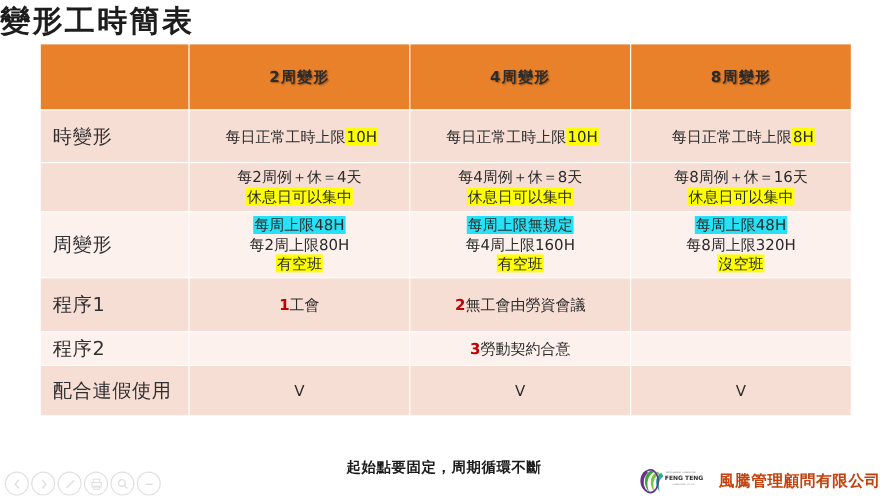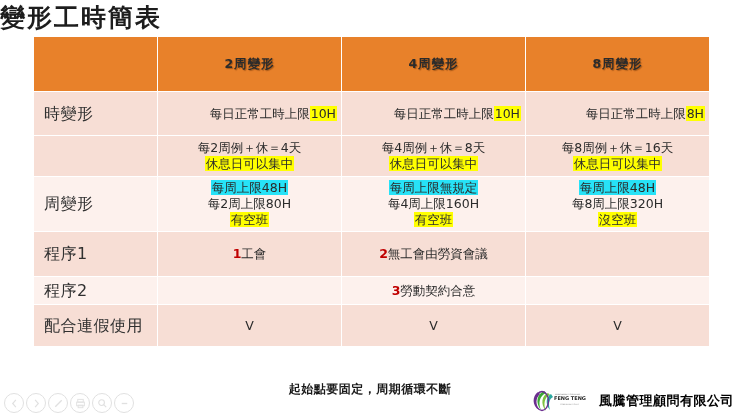--- a/index.html
+++ b/index.html
@@ -71,21 +71,21 @@
     text-align: left;
     font-size: 16px;
     color: #303030;
     letter-spacing: .5px;
   }
   td.val {
     text-align: center;
     padding: 3px 4px;
   }
   td.val-left {
-    text-align: right;
+    text-align: center;
     padding: 3px 4px 3px 8px;
   }
 
   .line { display: block; white-space: nowrap; }
 
   .hl-y { background: #ffff00; padding: 0 1px; }
   .hl-c { background: #27e2f7; padding: 0 1px; }
   .num-red { color: #c00000; font-weight: 700; }
 
   .check { font-size: 15px; color: #3a3a3a; }
@@ -108,21 +108,21 @@
     left: 531px;
     top: 389px;
     display: flex;
     align-items: center;
     gap: 6px;
   }
   .brand-logo { width: 62px; height: 24px; }
   .brand-name {
     font-size: 13px;
     font-weight: 700;
-    color: #000000;
+    color: #c2410c;
     letter-spacing: .5px;
     white-space: nowrap;
   }
 
   
   .viewer-controls {
     position: absolute;
     left: 4px;
     top: 393px;
     display: flex;

